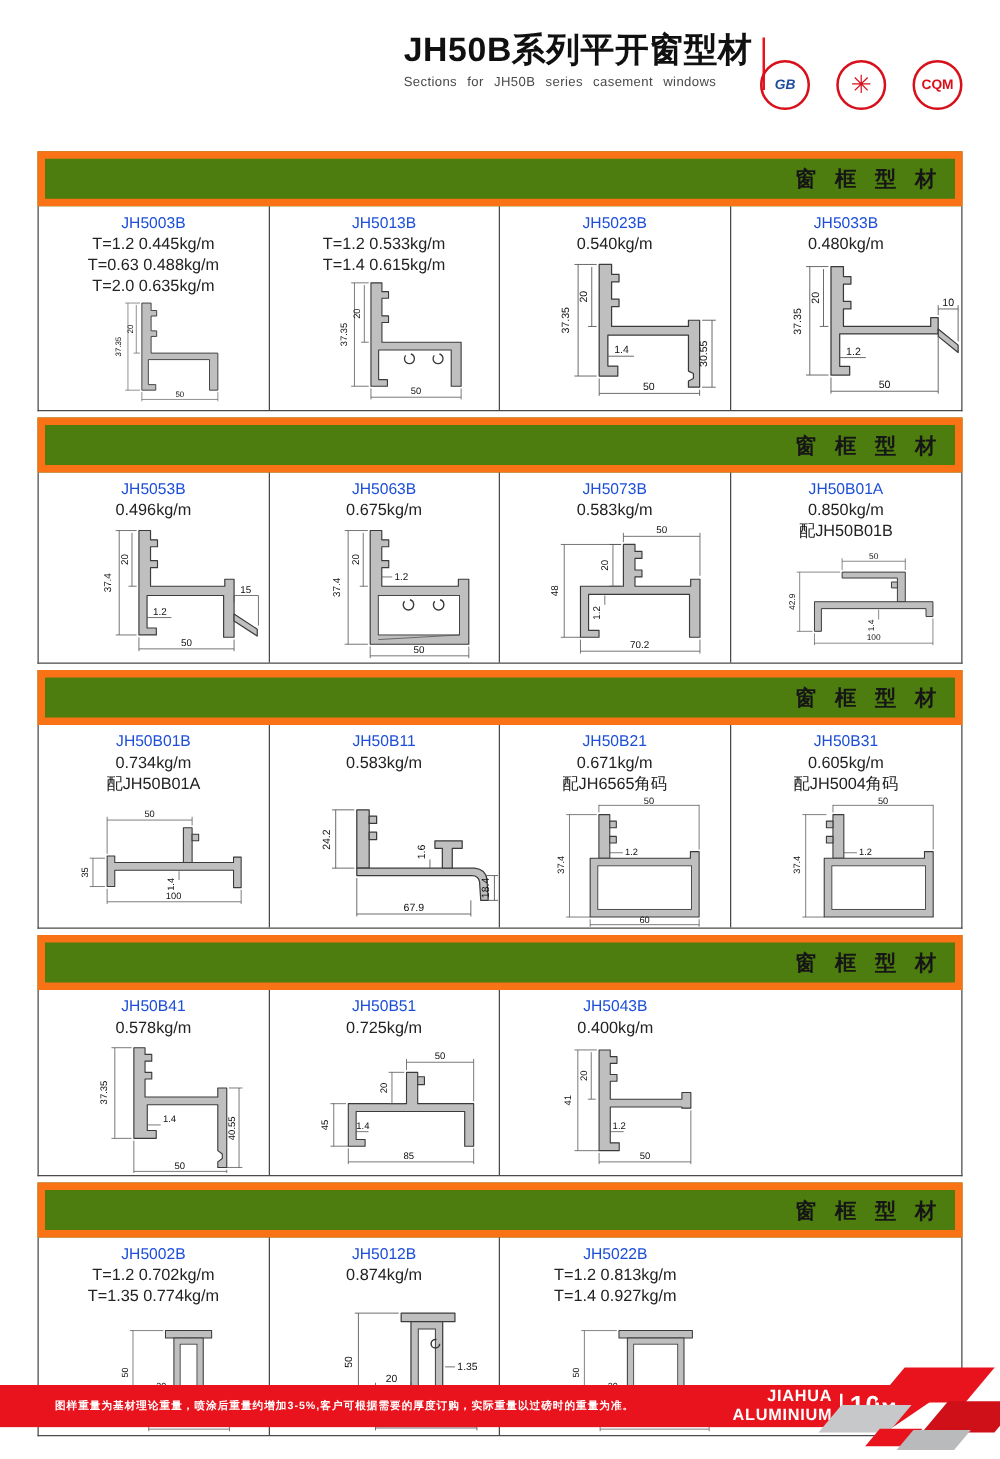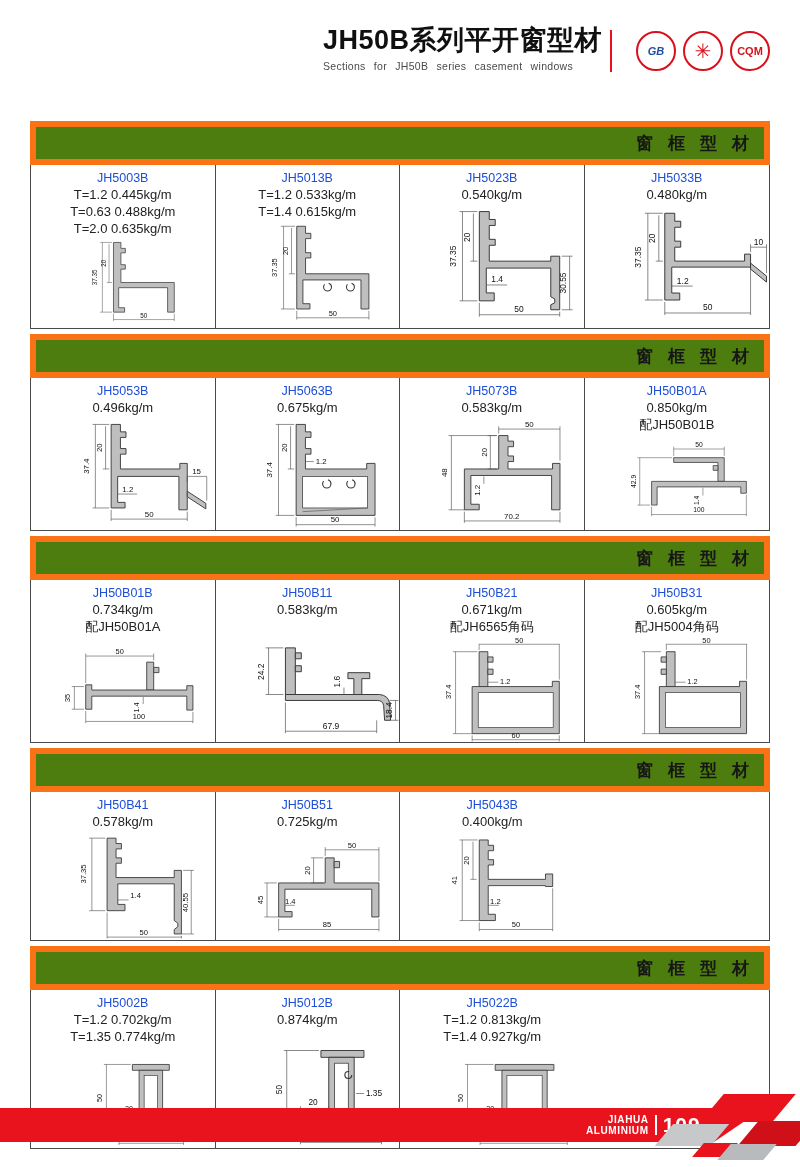--- a/index.html
+++ b/index.html
@@ -4,21 +4,21 @@
 <style>
   html,body{margin:0;padding:0;background:#fff}
   .page{position:relative;width:800px;height:1167px;background:#fff;overflow:hidden;
         font-family:"Liberation Sans","DejaVu Sans",sans-serif;color:#222}
   
   .header{position:relative;height:121px}
   .title-block{position:absolute;top:22px;right:198px;text-align:left;white-space:nowrap}
   .title{font-size:27px;font-weight:bold;color:#101010;letter-spacing:.5px}
   .subtitle{font-size:10.5px;color:#4a4a4a;letter-spacing:.3px;word-spacing:5px;margin-top:2px}
   .hdr-divider{position:absolute;top:30px;right:188px;width:2px;height:42px;background:#e8131d}
-  .logos{position:absolute;top:31px;right:30px;display:flex;gap:7px}
+  .logos{position:absolute;top:48px;right:30px;display:flex;gap:21px}
   .logo{width:40px;height:40px;border:2.5px solid #d8101b;border-radius:50%;box-sizing:border-box;
         display:flex;align-items:center;justify-content:center;font-weight:bold;color:#d8101b;font-size:11px}
   .logo.g span{color:#1f4f9c;font-style:italic}
   .logo.seal{font-size:20px;line-height:1}
   
   .content{margin:0 30px}
   .section{margin-bottom:5px}
   .secbar{height:32px;background:#4d7c0f;border:6px solid #f97316;display:flex;align-items:center;justify-content:flex-end}
   .secbar span{font-size:17px;font-weight:bold;color:#161616;letter-spacing:15px;padding-left:15px;white-space:nowrap}
   .row{display:grid;grid-template-columns:1fr 1fr 1fr 1fr;border:1px solid #4a4a4a;border-top:none}
@@ -34,21 +34,21 @@
   svg .dl{stroke:#555;stroke-width:.7;fill:none}
   svg .dim{font-size:8.5px;fill:#111;font-family:"Liberation Sans",sans-serif}
   svg .mid{text-anchor:middle}
   
   .footer{position:absolute;left:0;bottom:0;width:800px;height:77px}
   .band{position:absolute;left:0;top:18px;width:764px;height:34px;background:#e8131d;
         clip-path:polygon(0 0,100% 0,714px 100%,0 100%)}
   .note{position:absolute;left:44px;top:0;height:100%;display:flex;align-items:center;
         font-size:8.5px;color:#fff;letter-spacing:.8px;font-weight:bold;white-space:nowrap}
   .brand{position:absolute;left:586px;top:0;height:100%;display:flex;align-items:center;gap:6px;color:#fff}
-  .bnames{text-align:right;line-height:1.15;font-size:10px;font-weight:bold;letter-spacing:.6px}
+  .bnames{text-align:right;line-height:1.15;font-size:13px;font-weight:bold;letter-spacing:.6px}
   .bsep{width:2px;height:20px;background:#fff}
   .bpage{font-size:21px;font-weight:bold;letter-spacing:1px}
   .dm{position:absolute;transform:skewX(-40deg)}
   .dm.r1{left:712px;top:4px;width:72px;height:28px;background:#e8131d}
   .dm.r2{left:748px;top:31px;width:58px;height:25px;background:#cf1019}
   .dm.g1{left:664px;top:34px;width:56px;height:22px;background:#c7c8ca}
   .dm.g2{left:724px;top:54px;width:46px;height:16px;background:#b9babc}
   .dm.r3{left:698px;top:53px;width:34px;height:14px;background:#e8131d}
 </style>
 </head>
@@ -396,20 +396,21 @@
           </svg>
         </div>
 
       </div>
     </div>
 
   </div>
 
   <div class="footer">
     <div class="band">
+      <div class="note">图样重量为基材理论重量，喷涂后重量约增加3-5%,客户可根据需要的厚度订购，实际重量以过磅时的重量为准。</div>
       <div class="brand">
         <div class="bnames">
           <div>JIAHUA</div>
           <div>ALUMINIUM</div>
         </div>
         <div class="bsep"></div>
         <div class="bpage">109</div>
       </div>
     </div>
     <div class="dm r1"></div>

